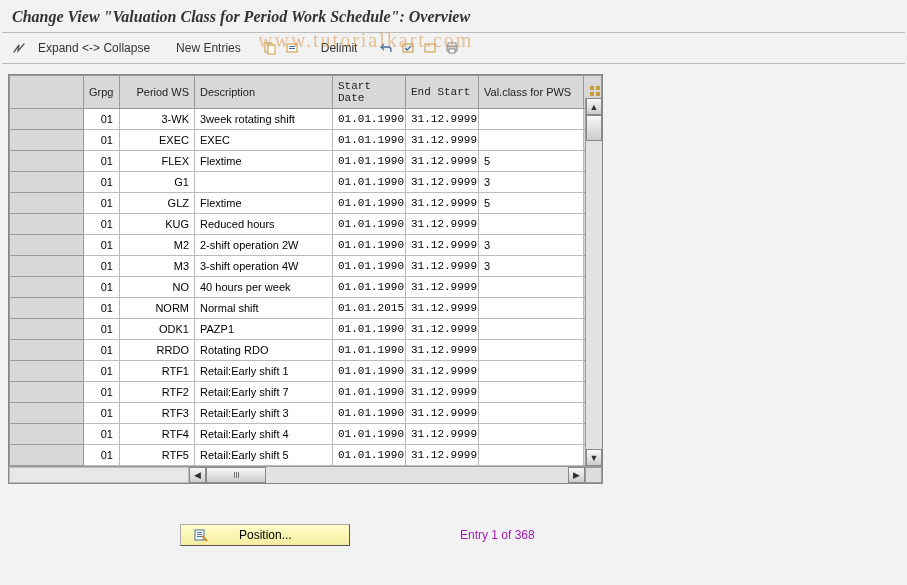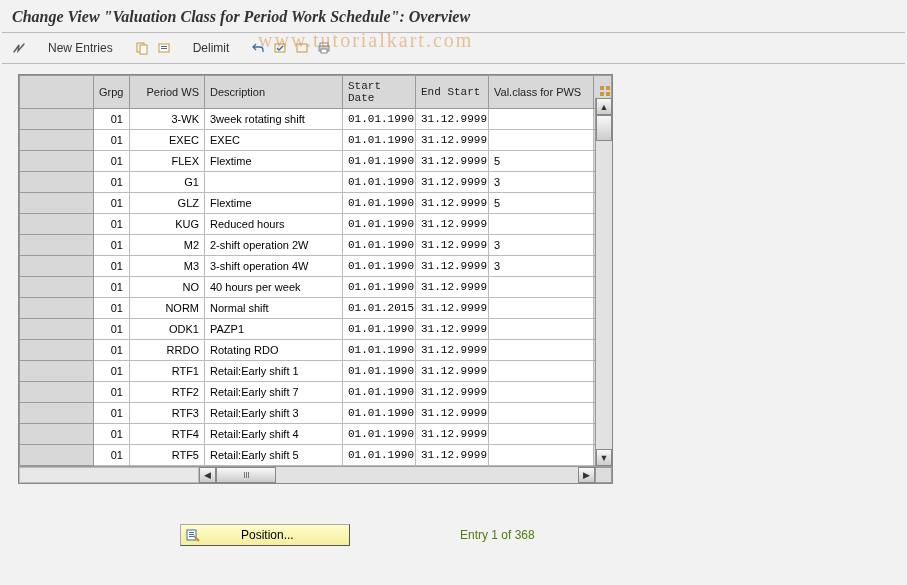--- a/index.html
+++ b/index.html
@@ -63,21 +63,21 @@
       font-size: 20px;
       font-family: Liberation Serif, serif;
       font-weight: normal;
       font-style: normal;
       letter-spacing: 2px;
       color: rgba(215, 130, 40, 0.45);
       pointer-events: none;
       z-index: 50;
     }
     .table-wrap {
-      margin: 0 0 0 18px;
+      margin: 0 0 0 8px;
       width: 595px;
       border: 1px solid #888;
       background: #fff;
       position: relative;
     }
     .table-inner {
       display: flex;
     }
     .grid {
       flex: 1;
@@ -204,48 +204,49 @@
       align-items: center;
       gap: 110px;
     }
     .position-btn {
       display: inline-flex;
       align-items: center;
       border: 1px outset #aaa;
       background: linear-gradient(#fefdc8,#f5eea0);
       height: 22px;
       cursor: pointer;
-      padding: 0 8px 0 4px;
-      gap: 40px;
+      padding: 0 8px 0 12px;
+      gap: 30px;
       font-size: 12px;
       min-width: 170px;
     }
     .position-btn .pbtn-icon {
       width:16px; height:16px;
       display:inline-flex; align-items:center; justify-content:center;
     }
     .entry-label {
       font-size: 12px;
-      color: #4d7c0f;
+      color: #a21caf;
     }
   </style>
 </head>
 <body>
 
 <div class="page-title">Change View "Valuation Class for Period Work Schedule": Overview</div>
 <hr class="title-divider">
 
 <div class="watermark">www.tutorialkart.com</div>
 
 <div class="toolbar">
   <span class="tb-icon" title="Toggle">
     <svg width="14" height="14" viewBox="0 0 14 14">
         <path d="M2 11 L7 4 L6 10 L12 3" stroke="#555" stroke-width="1.3" fill="none" stroke-linecap="round"></path>
       </svg>
   </span>
+  <span class="tb-label">Expand &lt;-&gt; Collapse</span>
   <span class="sep"></span>
   <span class="tb-label">New Entries</span>
   <span class="sep"></span>
   <span class="tb-icon">
     <svg width="14" height="14" viewBox="0 0 14 14">
         <rect x="2" y="2" width="7" height="9" fill="none" stroke="#c79a3a" stroke-width="1"></rect>
         <rect x="5" y="4" width="7" height="9" fill="#fff" stroke="#c79a3a" stroke-width="1"></rect>
       </svg>
   </span>
   <span class="tb-icon">

